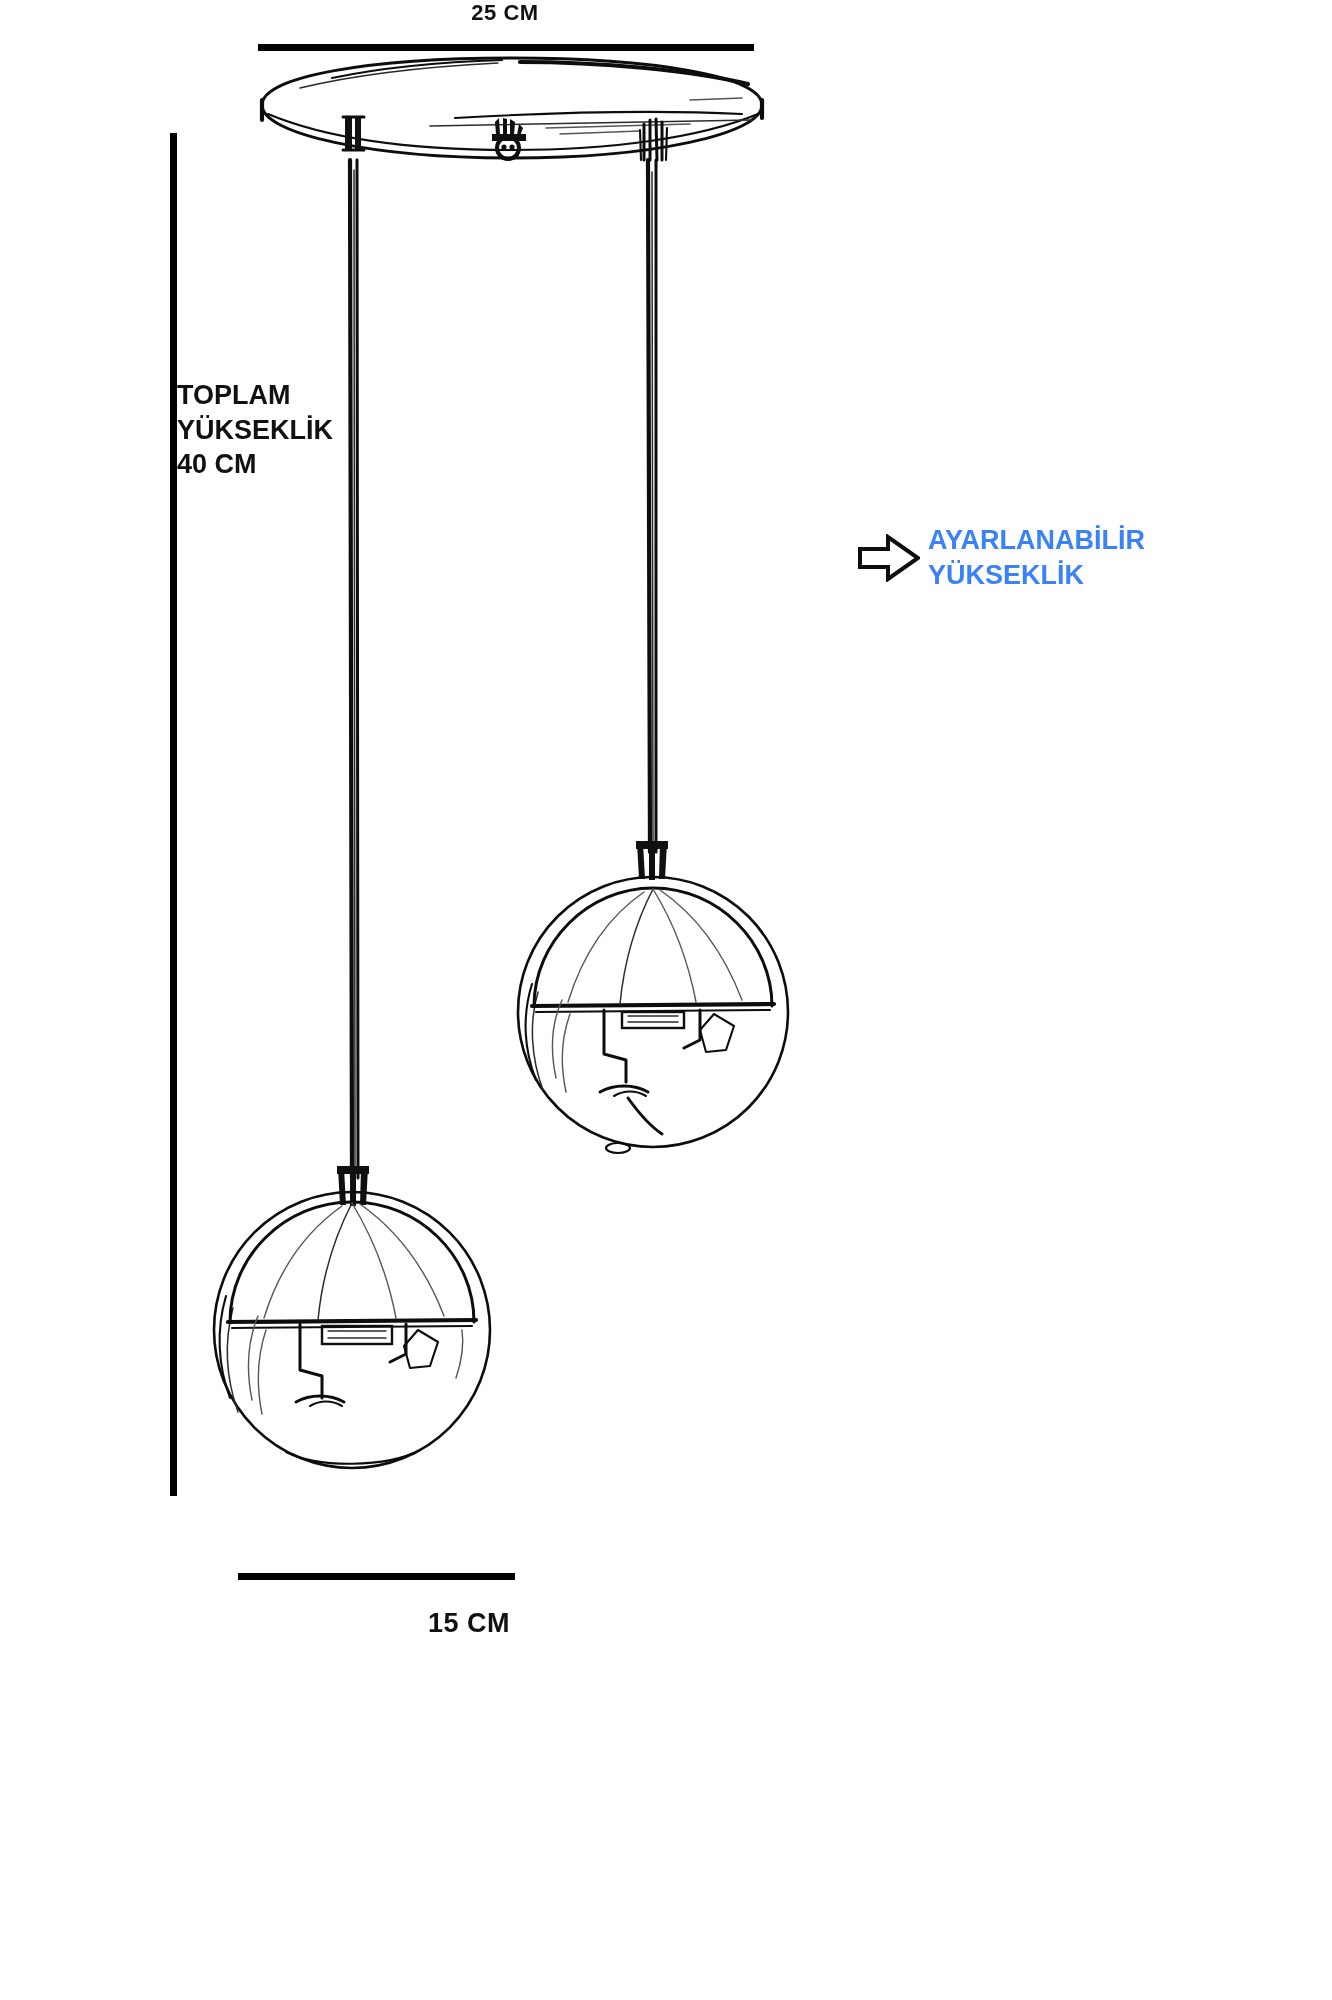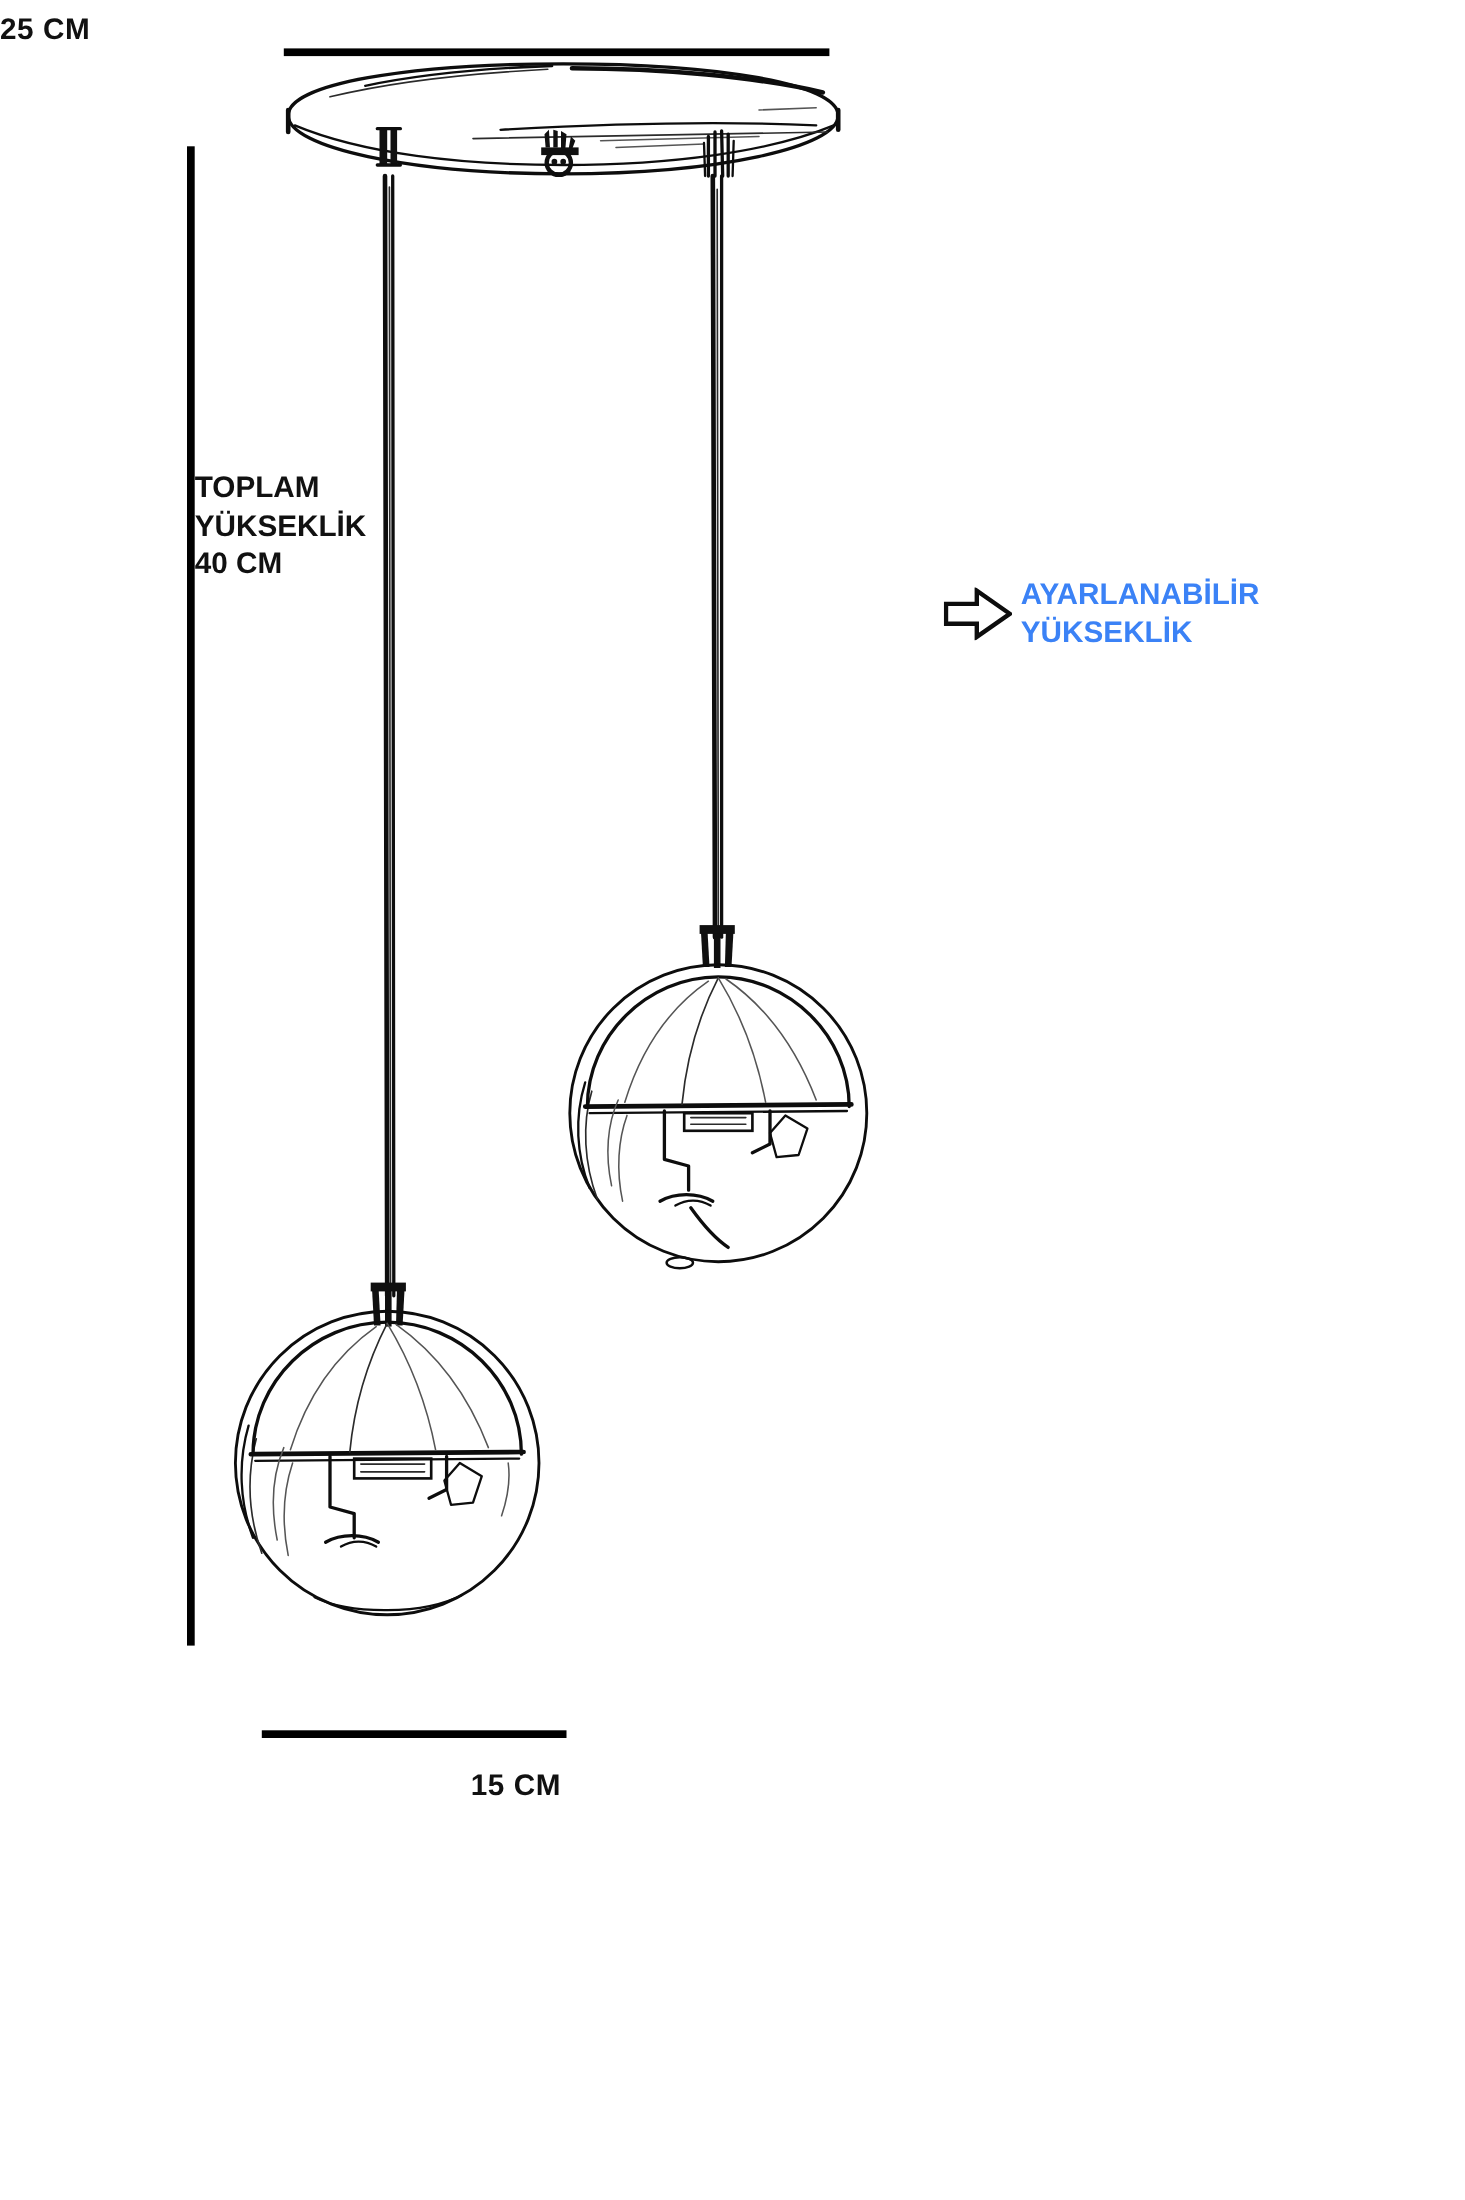--- a/index.html
+++ b/index.html
@@ -22,24 +22,24 @@
   .dim-label {
     position: absolute;
     font-family: "Liberation Sans", sans-serif;
     font-weight: bold;
     color: #111111;
     white-space: pre;
     letter-spacing: 0.5px;
   }
   #top-dim-label {
     left: 0;
-    top: 11px;
+    top: 0;
     width: 1010px;
-    text-align: left;
-    font-size: 27px;
+    text-align: center;
+    font-size: 22px;
   }
   #bottom-dim-label {
     left: 240px;
     top: 1608px;
     width: 270px;
     text-align: right;
     font-size: 27px;
   }
 
   
@@ -70,21 +70,20 @@
 
   
   #height-note {
     position: absolute;
     left: 177px;
     top: 378px;
     font-size: 27px;
     font-weight: bold;
     line-height: 1.28;
     color: #111111;
-    margin-top: 48px;
   }
   #adjustable-note {
     position: absolute;
     left: 928px;
     top: 523px;
     font-size: 27px;
     font-weight: bold;
     line-height: 1.28;
     color: #3b82f6;
   }

